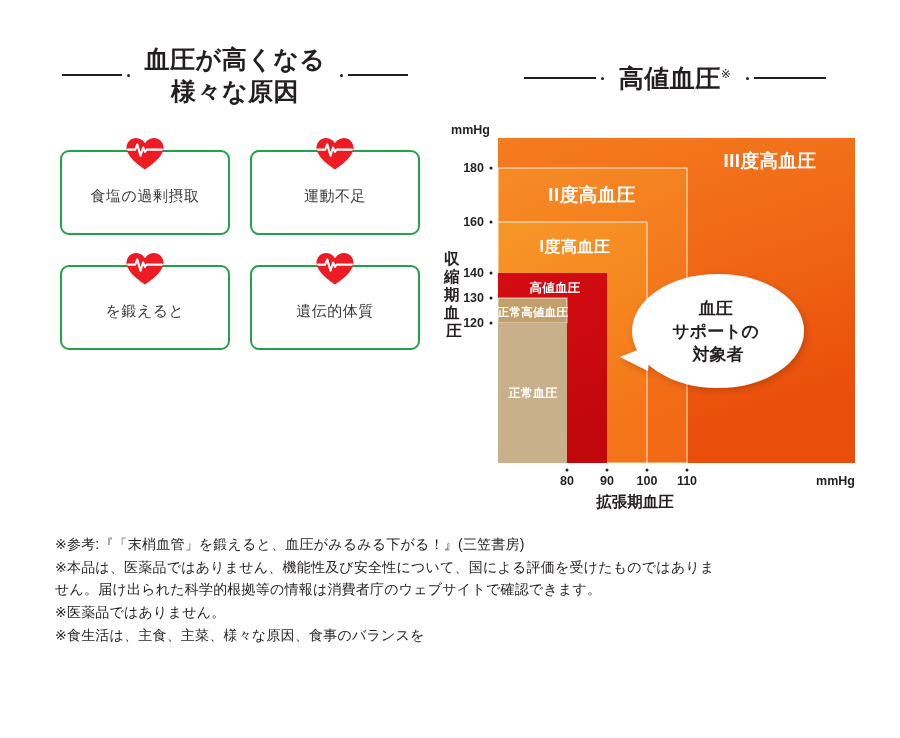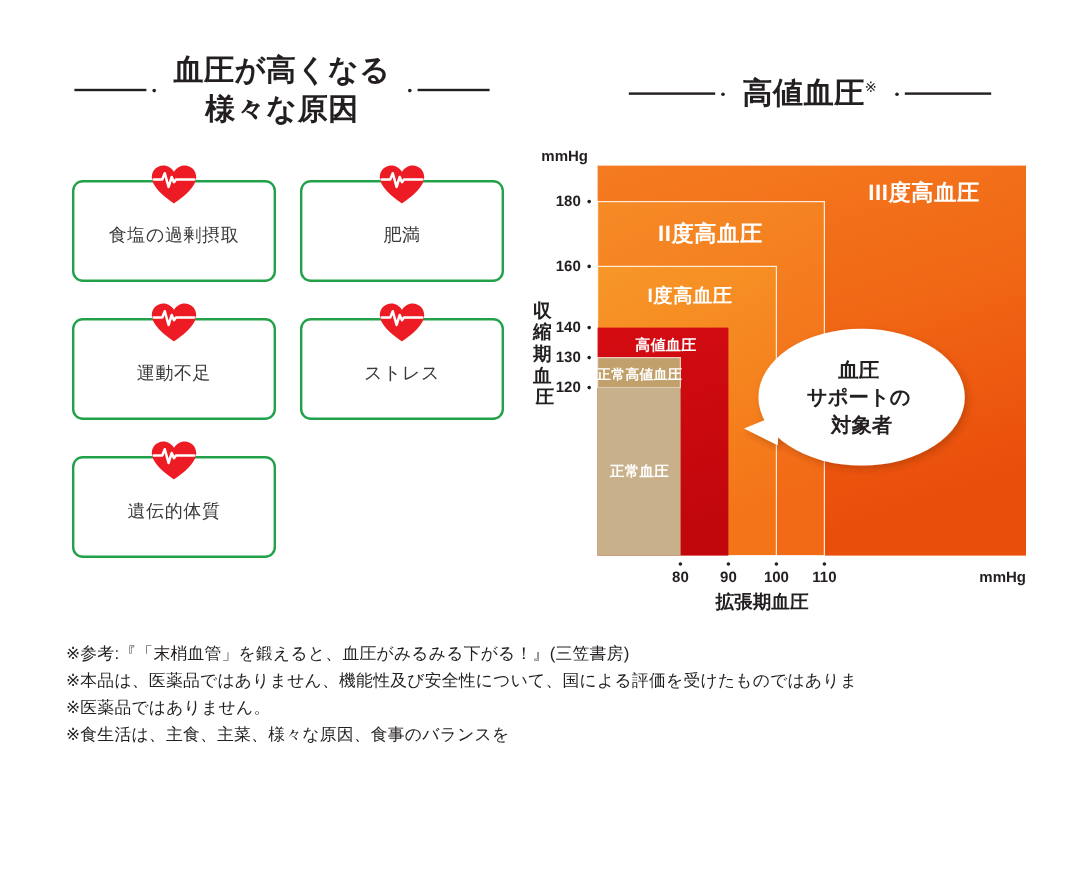--- a/index.html
+++ b/index.html
@@ -158,49 +158,40 @@
   <div class="cause-card">
     <span class="cause-icon">
       <svg viewBox="0 0 42 34" width="42" height="34" aria-hidden="true">
         <path d="M21 33.5C21 33.5 2.5 22.2 2.5 11.8 2.5 6.2 6.8 2 12.1 2c3.7 0 7 2.1 8.9 5.2C22.9 4.1 26.2 2 29.9 2 35.2 2 39.5 6.2 39.5 11.8c0 10.4-18.5 21.7-18.5 21.7z" fill="#ED1C24"></path>
         <path d="M4 13.6h7.2l2.1-5.2 3.2 11.4 2.6-8.3 1.9 4.3 1.6-2.2h15.4" fill="none" stroke="#ffffff" stroke-width="2.1" stroke-linejoin="round" stroke-linecap="round"></path>
       </svg>
     </span>
     <span class="cause-label">食塩の過剰摂取</span>
   </div>
 
-  <div class="cause-card">
-    <span class="cause-icon">
-      <svg viewBox="0 0 42 34" width="42" height="34" aria-hidden="true">
-        <path d="M21 33.5C21 33.5 2.5 22.2 2.5 11.8 2.5 6.2 6.8 2 12.1 2c3.7 0 7 2.1 8.9 5.2C22.9 4.1 26.2 2 29.9 2 35.2 2 39.5 6.2 39.5 11.8c0 10.4-18.5 21.7-18.5 21.7z" fill="#ED1C24"></path>
-        <path d="M4 13.6h7.2l2.1-5.2 3.2 11.4 2.6-8.3 1.9 4.3 1.6-2.2h15.4" fill="none" stroke="#ffffff" stroke-width="2.1" stroke-linejoin="round" stroke-linecap="round"></path>
-      </svg>
-    </span>
-    <span class="cause-label">肥満</span>
-  </div>
 
 
   <div class="cause-card">
     <span class="cause-icon">
       <svg viewBox="0 0 42 34" width="42" height="34" aria-hidden="true">
         <path d="M21 33.5C21 33.5 2.5 22.2 2.5 11.8 2.5 6.2 6.8 2 12.1 2c3.7 0 7 2.1 8.9 5.2C22.9 4.1 26.2 2 29.9 2 35.2 2 39.5 6.2 39.5 11.8c0 10.4-18.5 21.7-18.5 21.7z" fill="#ED1C24"></path>
         <path d="M4 13.6h7.2l2.1-5.2 3.2 11.4 2.6-8.3 1.9 4.3 1.6-2.2h15.4" fill="none" stroke="#ffffff" stroke-width="2.1" stroke-linejoin="round" stroke-linecap="round"></path>
       </svg>
     </span>
     <span class="cause-label">運動不足</span>
   </div>
 
   <div class="cause-card">
     <span class="cause-icon">
       <svg viewBox="0 0 42 34" width="42" height="34" aria-hidden="true">
         <path d="M21 33.5C21 33.5 2.5 22.2 2.5 11.8 2.5 6.2 6.8 2 12.1 2c3.7 0 7 2.1 8.9 5.2C22.9 4.1 26.2 2 29.9 2 35.2 2 39.5 6.2 39.5 11.8c0 10.4-18.5 21.7-18.5 21.7z" fill="#ED1C24"></path>
         <path d="M4 13.6h7.2l2.1-5.2 3.2 11.4 2.6-8.3 1.9 4.3 1.6-2.2h15.4" fill="none" stroke="#ffffff" stroke-width="2.1" stroke-linejoin="round" stroke-linecap="round"></path>
       </svg>
     </span>
-    <span class="cause-label">ストレス</span>
+    <span class="cause-label">を鍛えると</span>
   </div>
 
   <div class="cause-card">
     <span class="cause-icon">
       <svg viewBox="0 0 42 34" width="42" height="34" aria-hidden="true">
         <path d="M21 33.5C21 33.5 2.5 22.2 2.5 11.8 2.5 6.2 6.8 2 12.1 2c3.7 0 7 2.1 8.9 5.2C22.9 4.1 26.2 2 29.9 2 35.2 2 39.5 6.2 39.5 11.8c0 10.4-18.5 21.7-18.5 21.7z" fill="#ED1C24"></path>
         <path d="M4 13.6h7.2l2.1-5.2 3.2 11.4 2.6-8.3 1.9 4.3 1.6-2.2h15.4" fill="none" stroke="#ffffff" stroke-width="2.1" stroke-linejoin="round" stroke-linecap="round"></path>
       </svg>
     </span>
     <span class="cause-label">遺伝的体質</span>
@@ -303,15 +294,16 @@
       <tspan x="278" dy="0">血圧</tspan>
       <tspan x="278" dy="23">サポートの</tspan>
       <tspan x="278" dy="23">対象者</tspan>
     </text>
   </svg>
 </div>
 
 <div id="footnotes">
   <div class="footnote">※参考:『「末梢血管」を鍛えると、血圧がみるみる下がる！』(三笠書房)</div>
   <div class="footnote">※本品は、医薬品ではありません、機能性及び安全性について、国による評価を受けたものではありま</div>
+  <div class="footnote">せん。届け出られた科学的根拠等の情報は消費者庁のウェブサイトで確認できます。</div>
   <div class="footnote">※医薬品ではありません。</div>
   <div class="footnote">※食生活は、主食、主菜、様々な原因、食事のバランスを</div>
 </div>
 
 </body></html>

